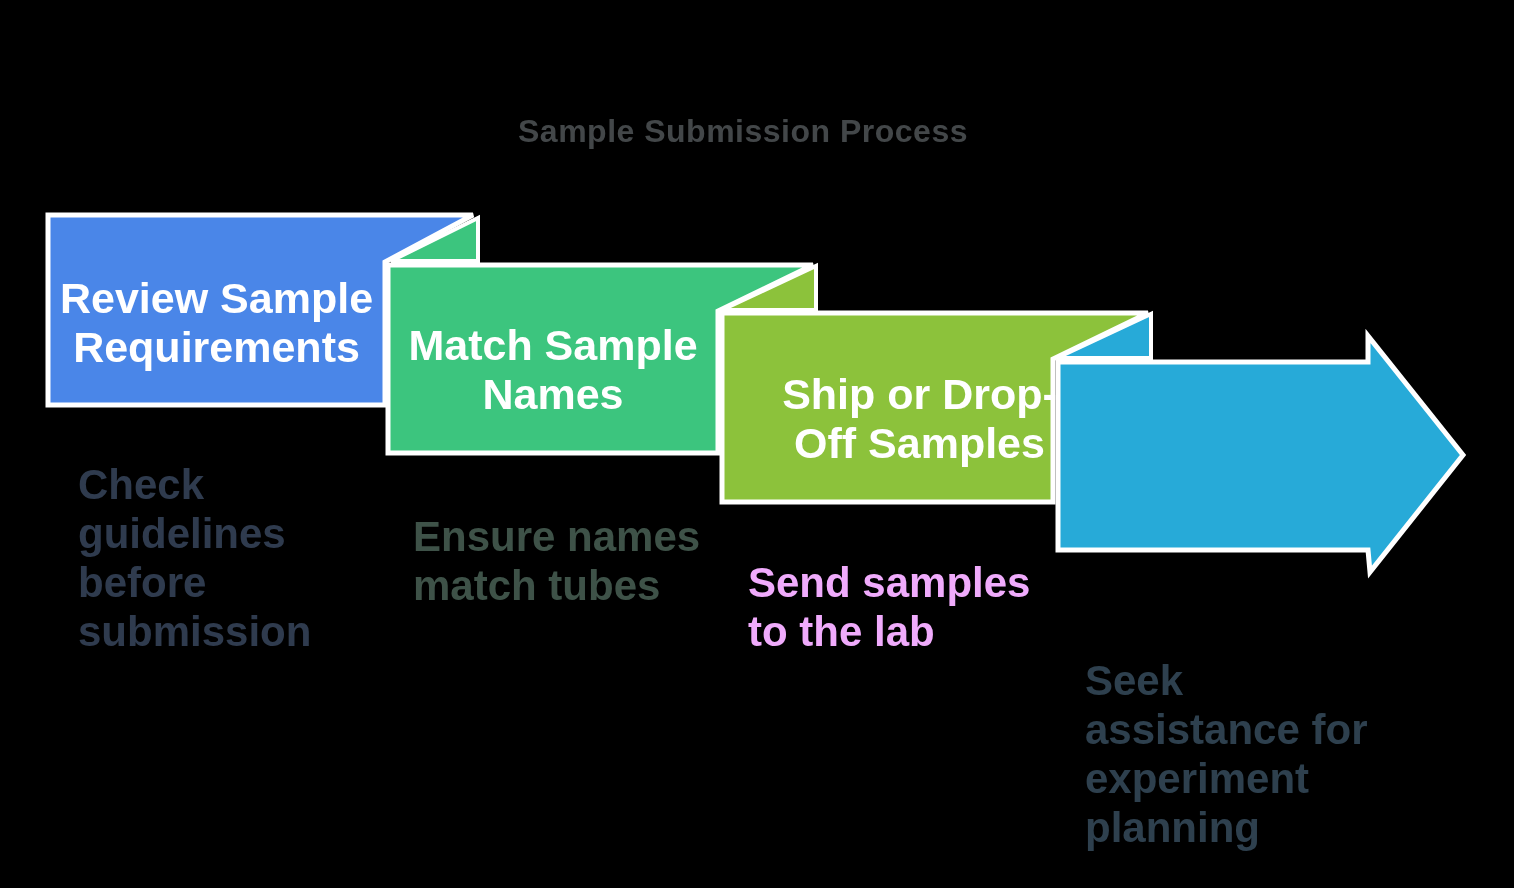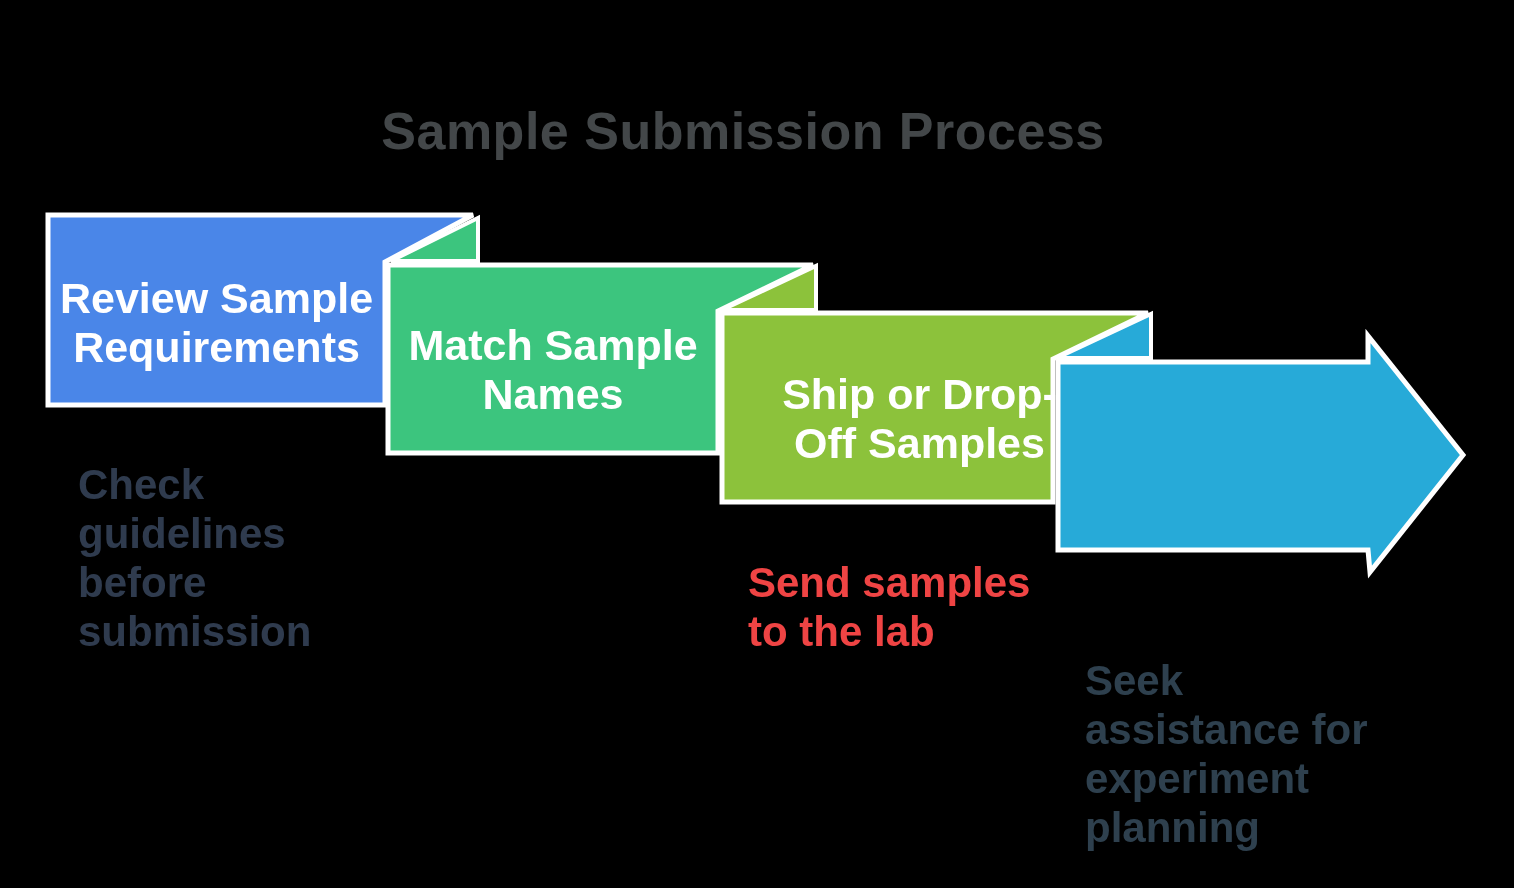--- a/index.html
+++ b/index.html
@@ -13,21 +13,21 @@
     width: 1514px;
     height: 888px;
     overflow: hidden;
   }
   .title {
     position: absolute;
     left: 0;
     top: 103px;
     width: 1486px;
     height: 56px;
-    font-size: 52px;
+    font-size: 32px;
     font-weight: 700;
     text-align: center;
     line-height: 56px;
     letter-spacing: 0.5px;
   }
   svg.diagram {
     position: absolute;
     left: 0;
     top: 0;
   }
@@ -96,19 +96,21 @@
 Requirements</div>
   <div class="step-label label-2" style="color: rgb(255, 255, 255);">Match Sample
 Names</div>
   <div class="step-label label-3" style="color: rgb(255, 255, 255);">Ship or Drop-
 Off Samples</div>
 
   <div class="step-caption caption-1" style="color: rgb(47, 59, 78);">Check
 guidelines
 before
 submission</div>
-  <div class="step-caption caption-3" style="color: #ef4444;">Send samples
+  <div class="step-caption caption-2" style="color: rgb(62, 82, 72);">Ensure names
+match tubes</div>
+  <div class="step-caption caption-3" style="color: #f0abfc;">Send samples
 to the lab</div>
   <div class="step-caption caption-4" style="color: rgb(46, 64, 78);">Seek
 assistance for
 experiment
 planning</div>
 </div>
 
 </body></html>

